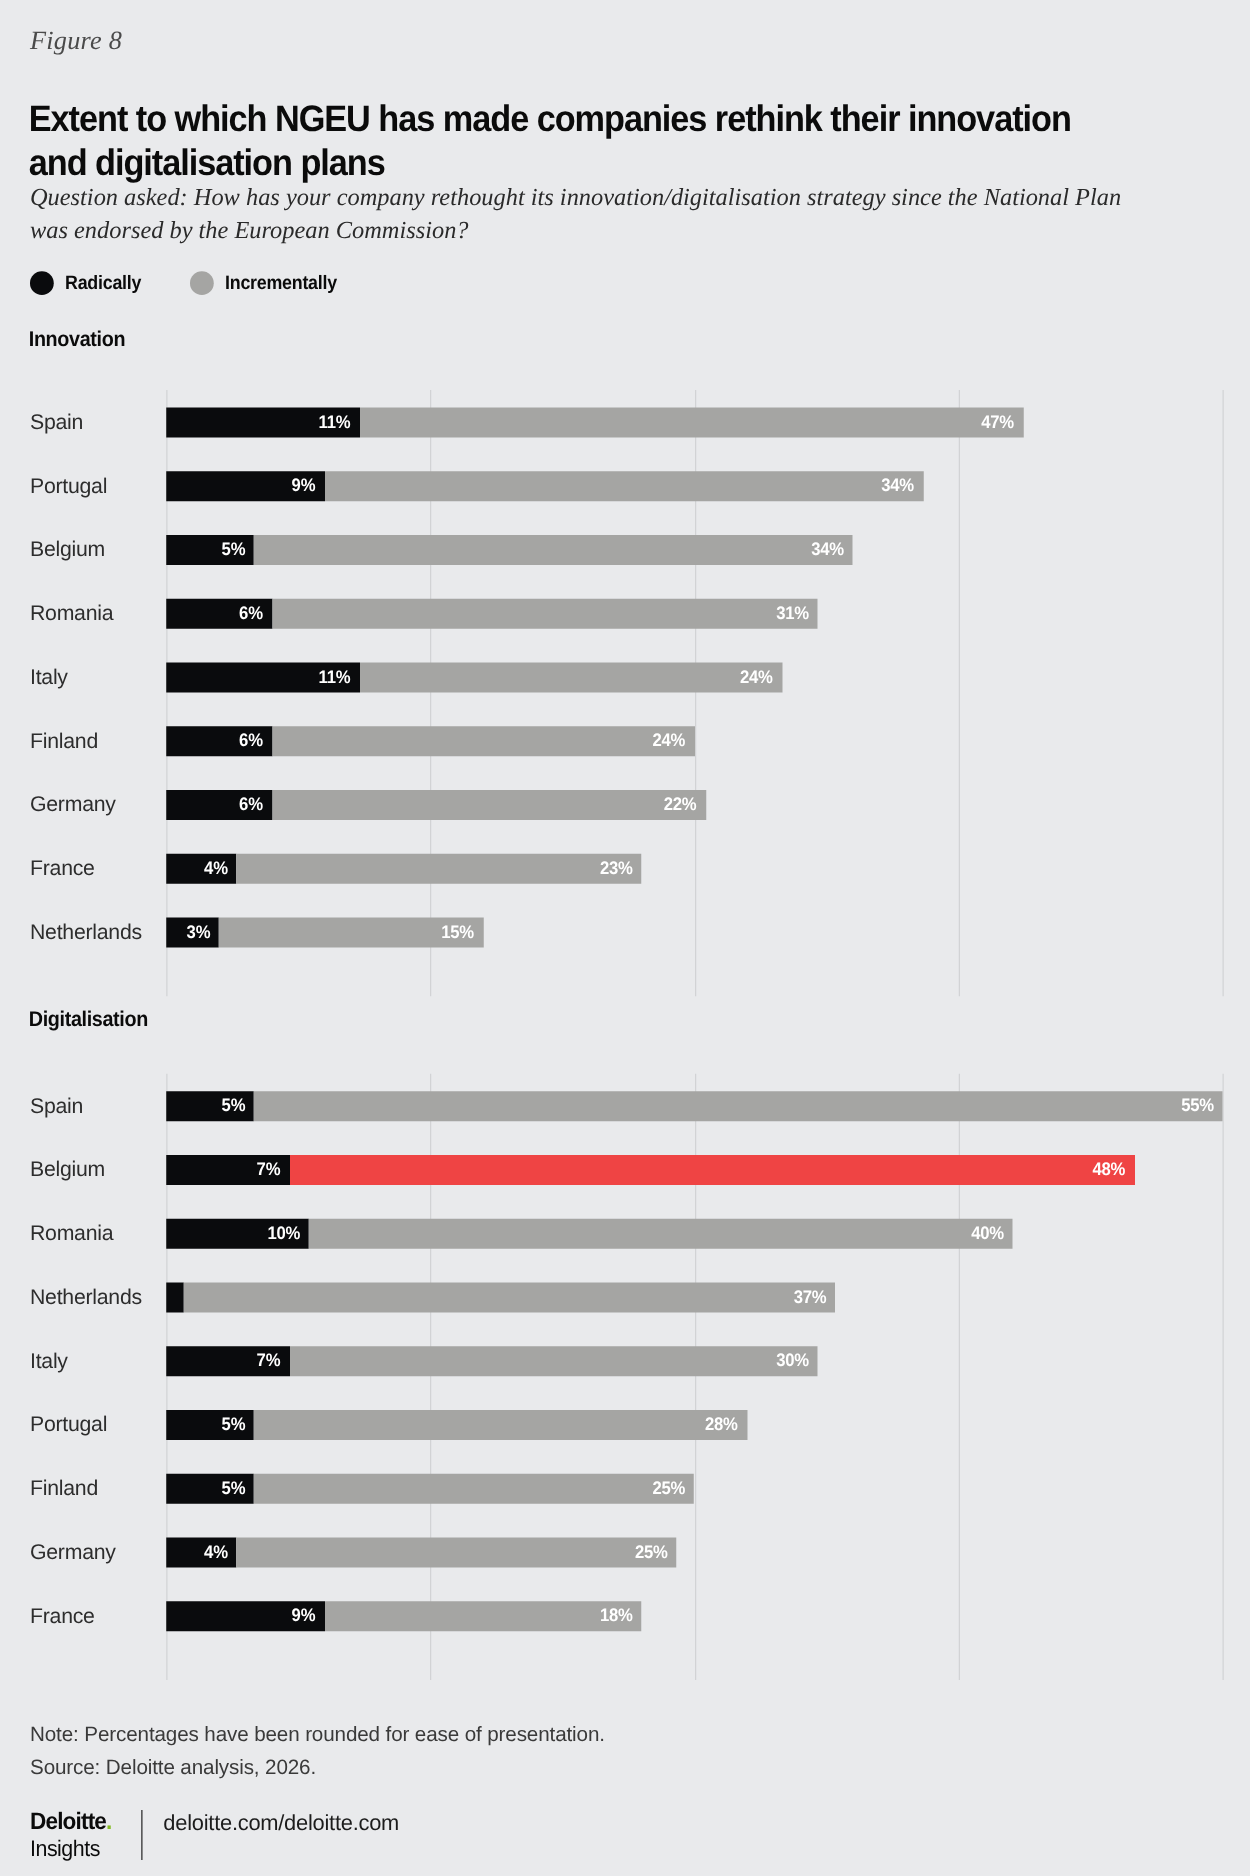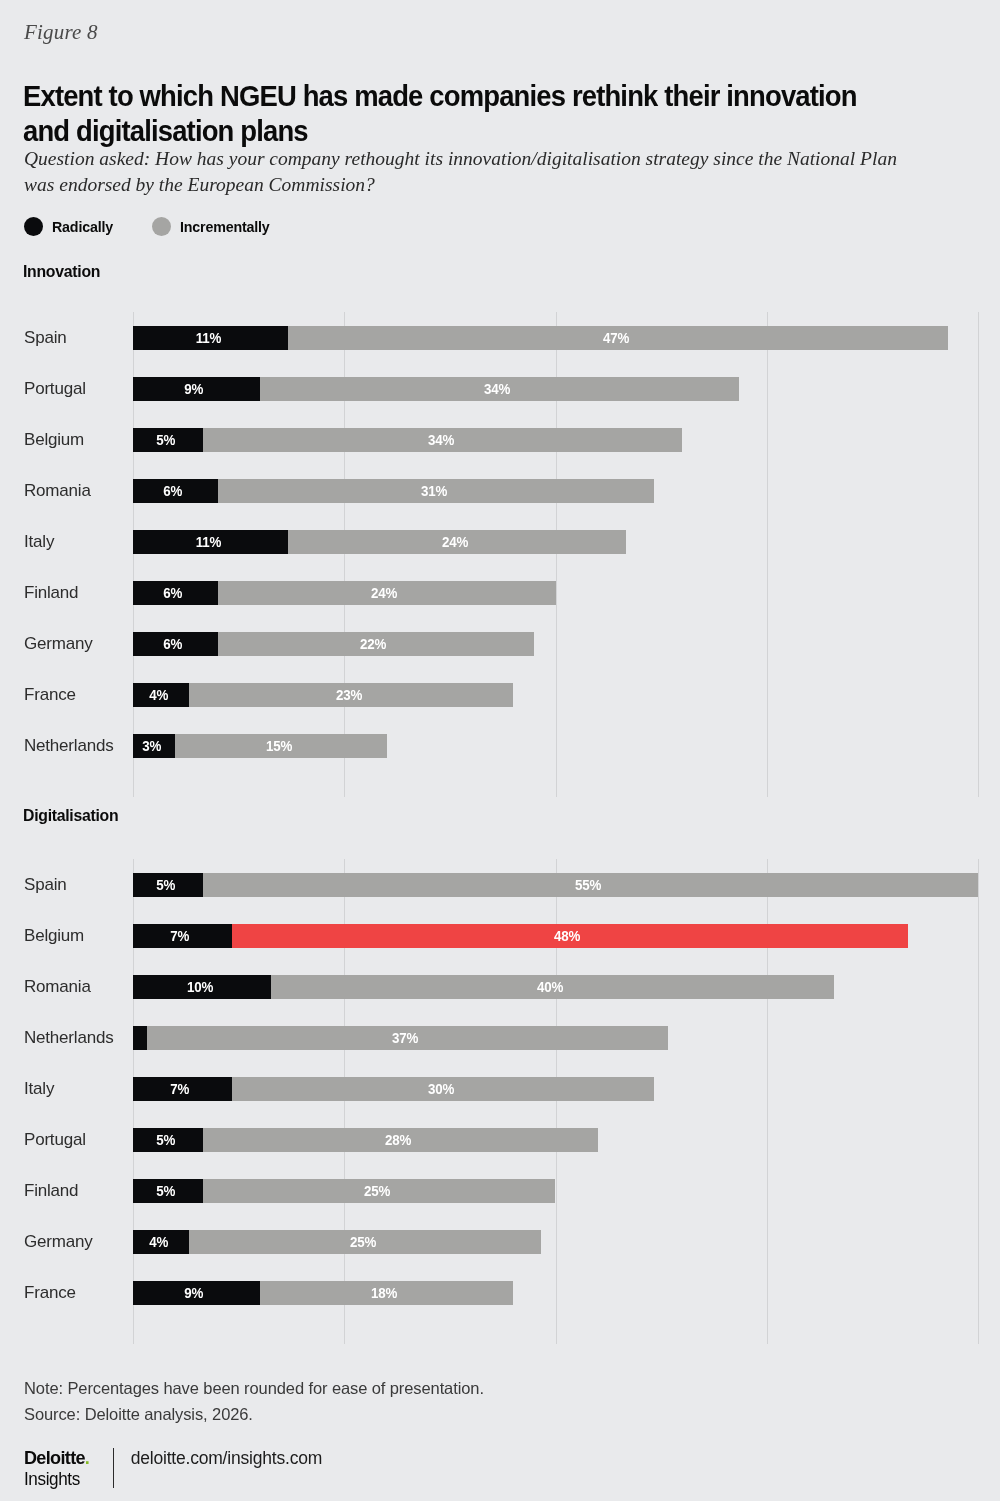--- a/index.html
+++ b/index.html
@@ -157,21 +157,21 @@
     left: 133px;
     top: 0;
     height: 24px;
     display: flex;
     align-items: stretch;
   }
   .seg {
     height: 24px;
     display: flex;
     align-items: center;
-    justify-content: center;
+    justify-content: flex-end;
     box-sizing: border-box;
     position: relative;
   }
   .seg-radical { background: #0a0b0d; }
   .seg-incremental { background: #a5a5a3; }
   .seg-value {
     font-size: 14.5px;
     font-weight: bold;
     color: #ffffff;
     letter-spacing: -0.2px;
@@ -271,21 +271,21 @@
           <div class="gridline" style="left: 633.75px;"></div>
           <div class="gridline" style="left: 845px;"></div>
         </div>
       <div class="rows">
           <div class="row" style="top: 14px;">
             <div class="row-label">Spain</div>
             <div class="bars">
               <div class="seg seg-radical" style="width: 154.917px; background: rgb(10, 11, 13);">
                 <span class="seg-value">11%</span>
               </div>
-              <div class="seg seg-incremental" style="width: 660px; background: rgb(165, 165, 163);">
+              <div class="seg seg-incremental" style="width: 531px; background: rgb(165, 165, 163);">
                 <span class="seg-value">47%</span>
               </div>
             </div>
           </div>
           <div class="row" style="top: 65px;">
             <div class="row-label">Portugal</div>
             <div class="bars">
               <div class="seg seg-radical" style="width: 126.75px; background: rgb(10, 11, 13);">
                 <span class="seg-value">9%</span>
               </div>
@@ -337,21 +337,21 @@
                 <span class="seg-value">24%</span>
               </div>
             </div>
           </div>
           <div class="row" style="top: 320px;">
             <div class="row-label">Germany</div>
             <div class="bars">
               <div class="seg seg-radical" style="width: 84.5px; background: rgb(10, 11, 13);">
                 <span class="seg-value">6%</span>
               </div>
-              <div class="seg seg-incremental" style="width: 316px; background: rgb(165, 165, 163);">
+              <div class="seg seg-incremental" style="width: 347px; background: rgb(165, 165, 163);">
                 <span class="seg-value">22%</span>
               </div>
             </div>
           </div>
           <div class="row" style="top: 371px;">
             <div class="row-label">France</div>
             <div class="bars">
               <div class="seg seg-radical" style="width: 56.3333px; background: rgb(10, 11, 13);">
                 <span class="seg-value">4%</span>
               </div>
@@ -404,21 +404,21 @@
                 <span class="seg-value">7%</span>
               </div>
               <div class="seg seg-incremental" style="width: 676px; background: #ef4444;">
                 <span class="seg-value">48%</span>
               </div>
             </div>
           </div>
           <div class="row" style="top: 116px;">
             <div class="row-label">Romania</div>
             <div class="bars">
-              <div class="seg seg-radical" style="width: 138px; background: rgb(10, 11, 13);">
+              <div class="seg seg-radical" style="width: 114px; background: rgb(10, 11, 13);">
                 <span class="seg-value">10%</span>
               </div>
               <div class="seg seg-incremental" style="width: 563.333px; background: rgb(165, 165, 163);">
                 <span class="seg-value">40%</span>
               </div>
             </div>
           </div>
           <div class="row" style="top: 167px;">
             <div class="row-label">Netherlands</div>
             <div class="bars">
@@ -493,16 +493,16 @@
     <div>Note: Percentages have been rounded for ease of presentation.</div>
     <div>Source: Deloitte analysis, 2026.</div>
   </div>
 
   <div class="footer-brand">
     <div class="logo-block">
       <div class="logo-top"><span>Deloitte</span><span class="logo-dot">.</span></div>
       <div class="logo-bottom">Insights</div>
     </div>
     <div class="logo-divider"></div>
-    <div class="logo-url">deloitte.com/insights.com</div>
+    <div class="logo-url">deloitte.com/deloitte.com</div>
   </div>
 
 </div>
 
 </body></html>

